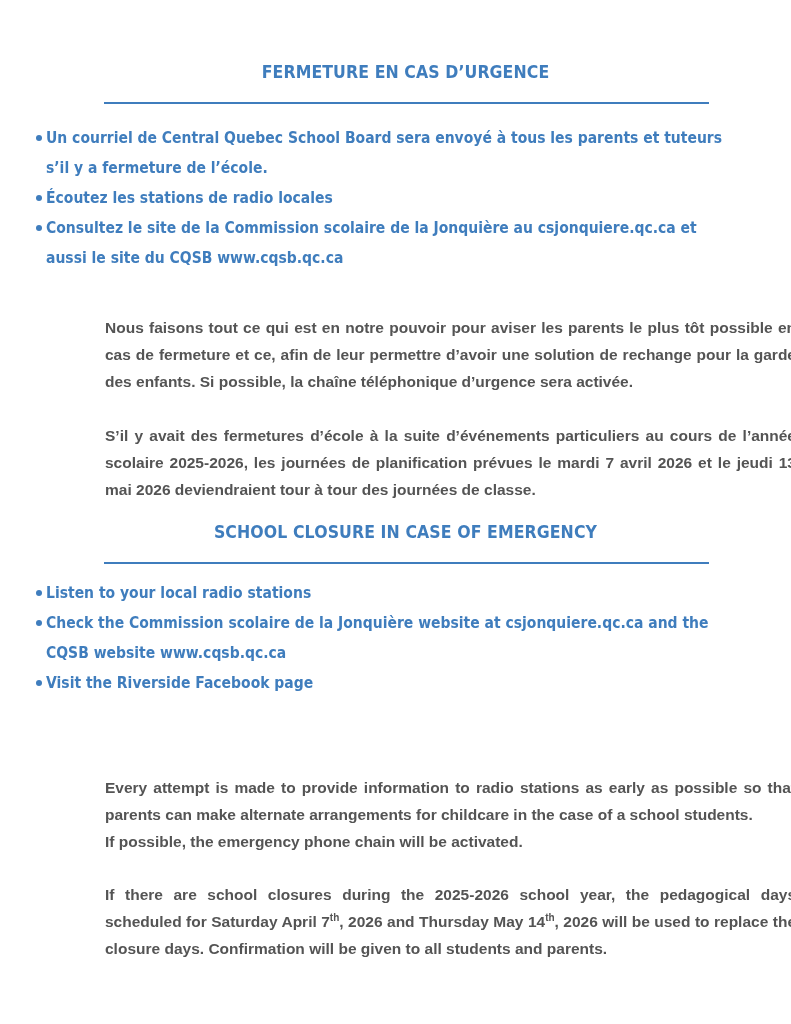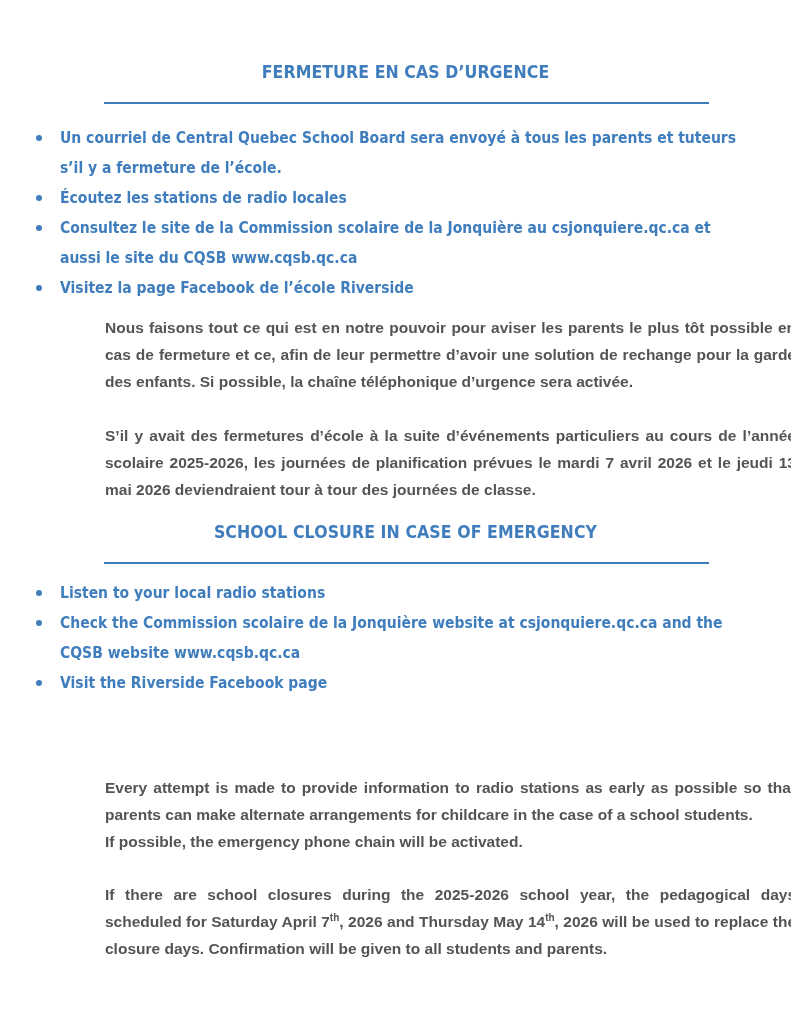--- a/index.html
+++ b/index.html
@@ -11,21 +11,21 @@
       font-size: 17.5px; letter-spacing: 0.1px; transform: scaleX(0.9); transform-origin: center;
     }
     .rule {
       position: absolute; left: 104px; width: 605px; height: 2px; background: #3f7dbd;
     }
     .blist {
       position: absolute; left: 0; margin: 0; padding: 0; list-style: none;
       font-family: "DejaVu Sans", sans-serif; font-weight: bold; color: #3f7dbd;
       font-size: 15.5px; line-height: 30px;
     }
-    .blist li { position: relative; padding-left: 60px; width: 700px; }
+    .blist li { position: relative; padding-left: 46px; width: 700px; }
     .blist li .bullet {
       position: absolute; left: 36px; top: 12px; width: 6px; height: 6px; border-radius: 50%;
       background: #3f7dbd;
     }
     .blist li .txt { display: inline-block; transform: scaleX(0.9); transform-origin: left; white-space: pre-line; width: 760px; }
     .para {
       position: absolute; left: 61px; width: 691px; color: #545454;
       font-family: "Liberation Sans", sans-serif; font-weight: bold; font-size: 15.5px;
       line-height: 27px; text-align: justify; text-align-last: left; margin-left: 44px;
     }
@@ -47,24 +47,20 @@
 s’il y a fermeture de l’école.</span>
     </li>
     <li>
       <span class="bullet"></span>
       <span class="txt">Écoutez les stations de radio locales</span>
     </li>
     <li>
       <span class="bullet"></span>
       <span class="txt">Consultez le site de la Commission scolaire de la Jonquière au csjonquiere.qc.ca et
 aussi le site du CQSB www.cqsb.qc.ca</span>
-    </li>
-    <li>
-      <span class="bullet"></span>
-      <span class="txt">Visitez la page Facebook de l’école Riverside</span>
     </li>
   </ul>
 
   <div class="para" style="top:314px;">
     <p>Nous faisons tout ce qui est en notre pouvoir pour aviser les parents le plus tôt possible en cas de fermeture et ce, afin de leur permettre d’avoir une solution de rechange pour la garde des enfants. Si possible, la chaîne téléphonique d’urgence sera activée.</p>
   </div>
   <div class="para" style="top:422px;">
     <p>S’il y avait des fermetures d’école à la suite d’événements particuliers au cours de l’année scolaire 2025-2026, les journées de planification prévues le mardi 7 avril 2026 et le jeudi 13 mai 2026 deviendraient tour à tour des journées de classe.</p>
   </div>
 

